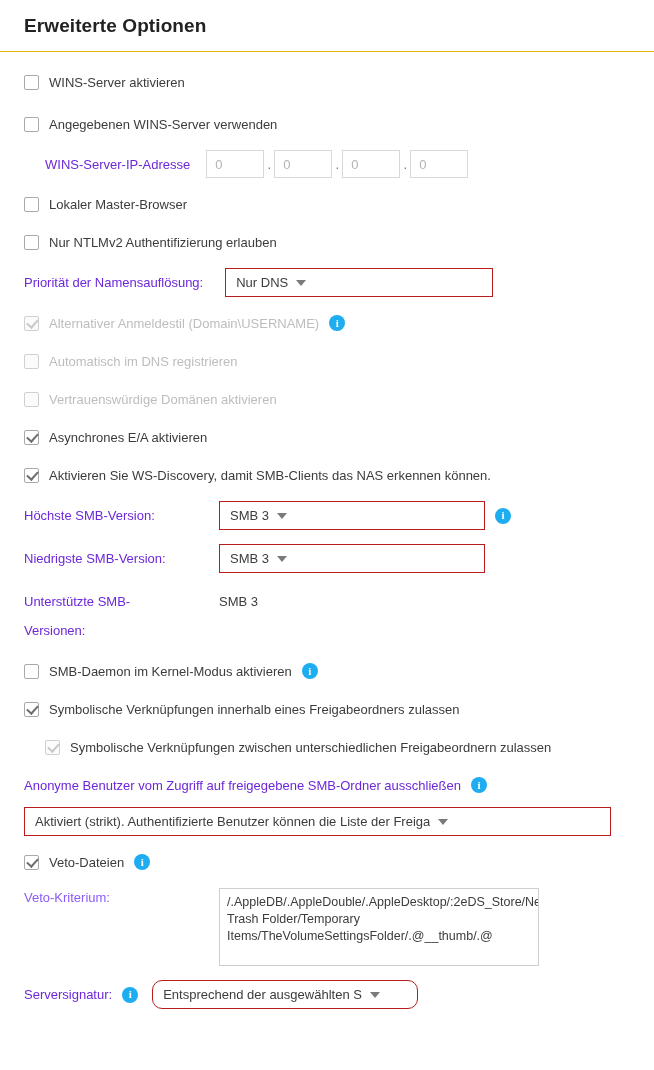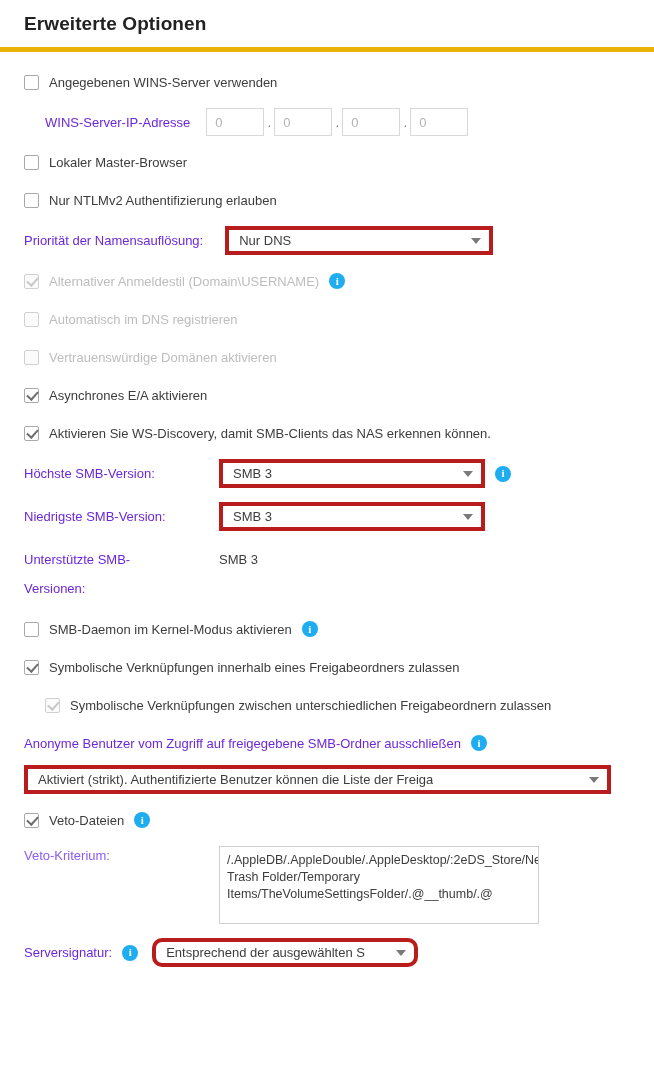--- a/index.html
+++ b/index.html
@@ -17,21 +17,21 @@
     overflow: hidden;
   }
   .panel {
     width: 654px;
     height: 1070px;
     position: relative;
     background: #fff;
   }
   .panel-header {
     height: 52px;
-    border-bottom: 5px solid #eab308;
+    border-bottom: 1px solid #eab308;
     display: flex;
     align-items: center;
     padding-left: 24px;
   }
   .panel-title {
     font-size: 19px;
     font-weight: bold;
     color: #222;
     letter-spacing: 0.1px;
   }
@@ -123,25 +123,24 @@
   .ip-dot {
     width: 10px;
     text-align: center;
     color: #777;
     font-size: 13px;
   }
 
   
   .select {
     height: 29px;
-    border: 4px solid #b91c1c;
+    border: 1px solid #b91c1c;
     background: #fff;
     display: flex;
     align-items: center;
-    justify-content: space-between;
     padding: 0 8px 0 10px;
     font-size: 13px;
     color: #3c3c3c;
     position: relative;
     overflow: hidden;
   }
   .select .sel-text {
     white-space: nowrap;
     overflow: hidden;
   }
@@ -180,20 +179,24 @@
 <body>
 
 <div class="panel">
 
   <div class="panel-header">
     <div class="panel-title">Erweiterte Optionen</div>
   </div>
 
   <div class="content">
 
+    <div class="row r-mb-18">
+      <span class="cb"></span>
+      <span class="cb-label">WINS-Server aktivieren</span>
+    </div>
 
     <div class="row r-mb-14">
       <span class="cb"></span>
       <span class="cb-label">Angegebenen WINS-Server verwenden</span>
     </div>
 
     <div class="row r-mb-14">
       <span class="field-label indent-1" style="margin-right:16px;">WINS-Server-IP-Adresse</span>
       <span class="ip-group">
         <span class="ip-box">0</span>

